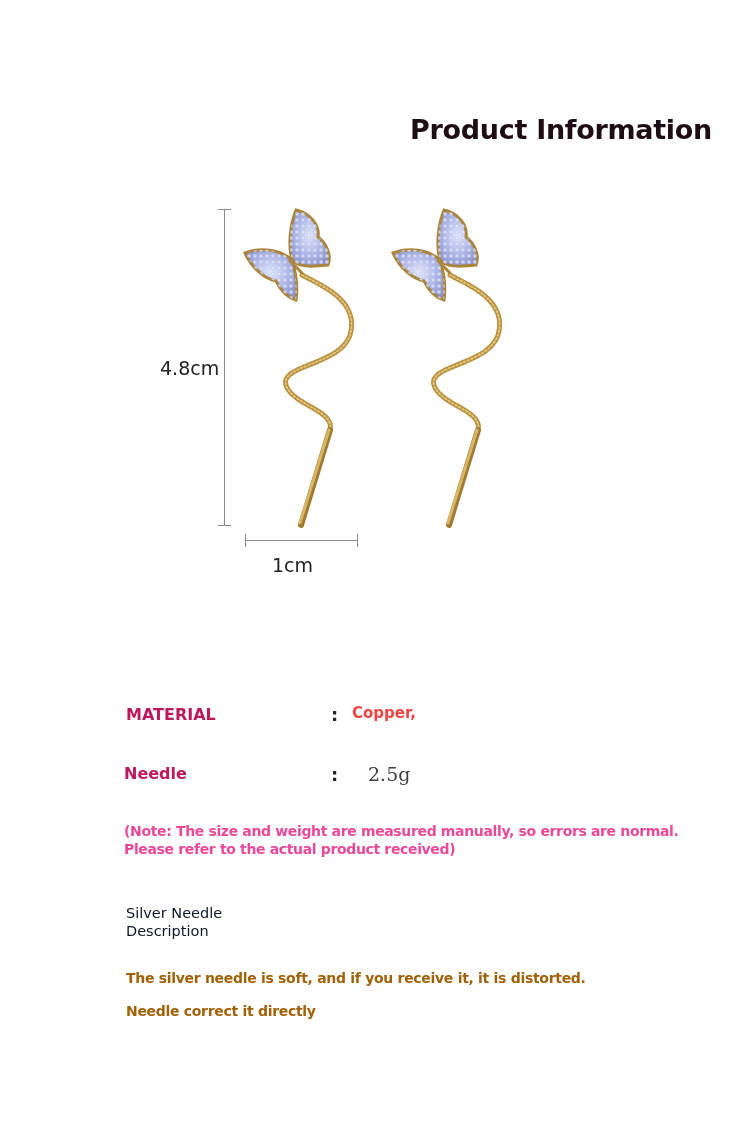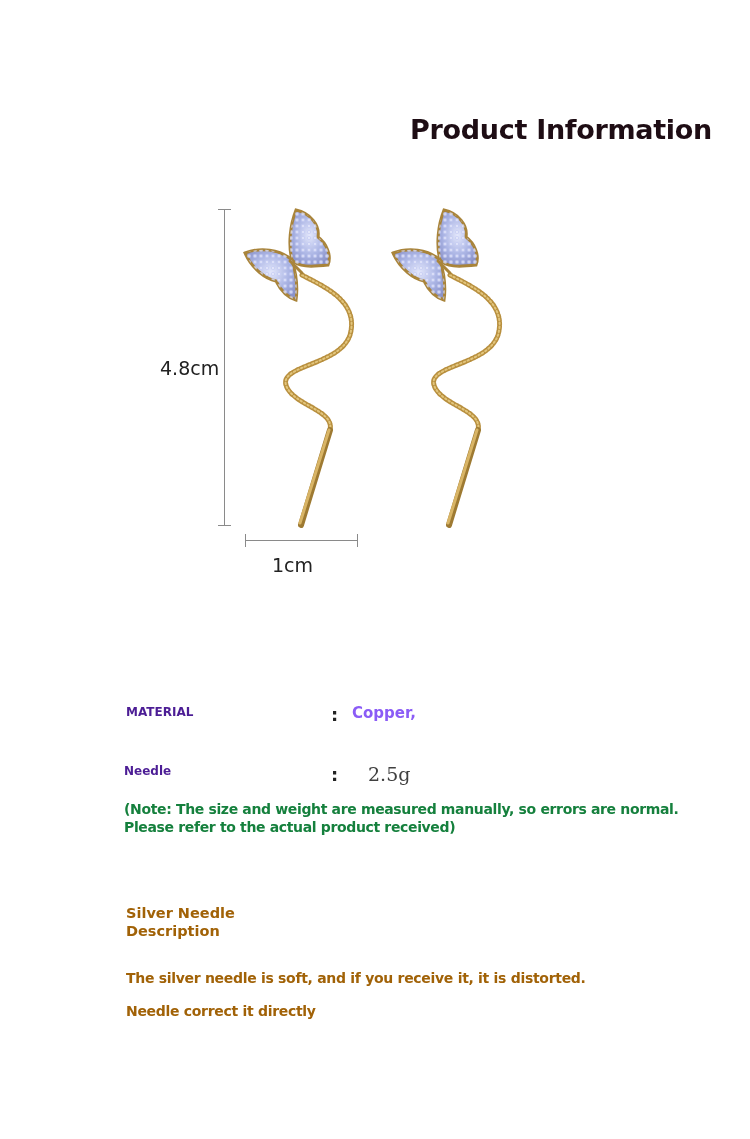--- a/index.html
+++ b/index.html
@@ -8,27 +8,27 @@
     .abs { position: absolute; }
     .title { left: 0; width: 712px; top: 114px; text-align: right;
              font-family: "DejaVu Sans", sans-serif; font-weight: bold; font-size: 27px;
              color: #1e0d14; letter-spacing: -0.3px; }
     .dim-label { font-family: "DejaVu Sans", sans-serif; font-size: 19px; color: #222; font-weight: normal; }
     .vline { left: 224px; top: 209px; width: 1px; height: 316px; background: #8a8a8a; }
     .vtick { left: 218px; width: 13px; height: 1px; background: #8a8a8a; }
     .hline { left: 245px; top: 540px; width: 113px; height: 1px; background: #8a8a8a; }
     .htick { top: 534px; width: 1px; height: 13px; background: #8a8a8a; }
     .earring { top: 205px; }
-    .row-label { font-weight: bold; font-size: 12px; color: #4c1d95; }
+    .row-label { font-weight: bold; font-size: 16px; color: #be185d; }
     .colon { font-weight: bold; font-size: 18px; color: #222; }
-    .val-bold { font-weight: bold; font-size: 15px; color: #8b5cf6; }
+    .val-bold { font-weight: bold; font-size: 15px; color: #ef4444; }
     .val-serif { font-family: "DejaVu Serif", serif; font-size: 19px; color: #404040; }
-    .note { left: 124px; top: 800px; width: 560px; font-weight: bold; font-size: 14px;
-            line-height: 18px; color: #15803d; letter-spacing: -0.35px; }
-    .section-title { left: 126px; top: 904px; font-weight: bold; font-size: 14.5px; line-height: 18px; color: #a16207; }
+    .note { left: 124px; top: 822px; width: 560px; font-weight: bold; font-size: 14px;
+            line-height: 18px; color: #ec4899; letter-spacing: -0.35px; }
+    .section-title { left: 126px; top: 904px; font-weight: normal; font-size: 14.5px; line-height: 18px; color: #0f172a; }
     .para { left: 126px; font-weight: bold; font-size: 14px; color: #a16207; letter-spacing: -0.3px; }
   </style>
 </head>
 <body>
 
 <div class="abs title">Product Information</div>
 
 <div class="abs" style="left:0;top:0;width:750px;height:600px;pointer-events:none;">
 
   <div class="abs vline"></div>

